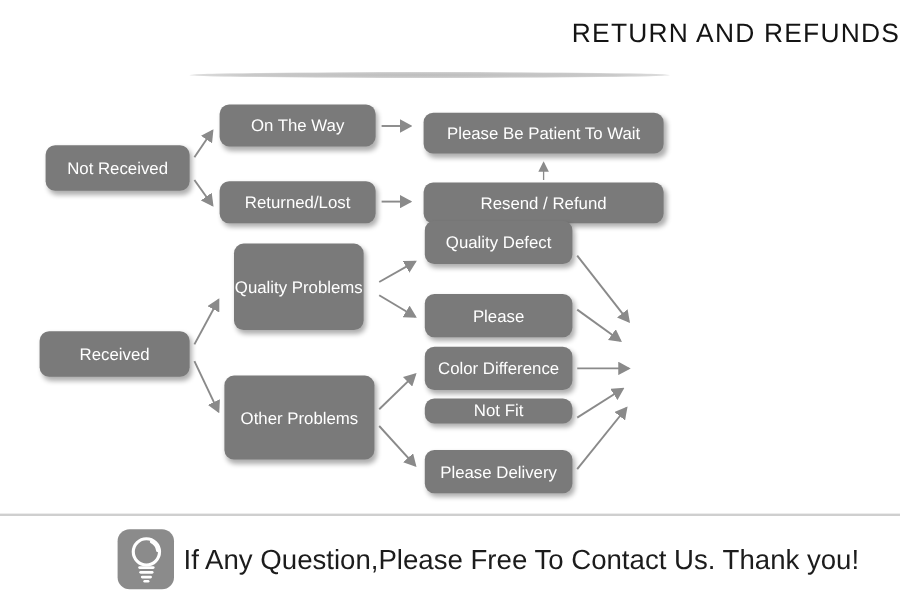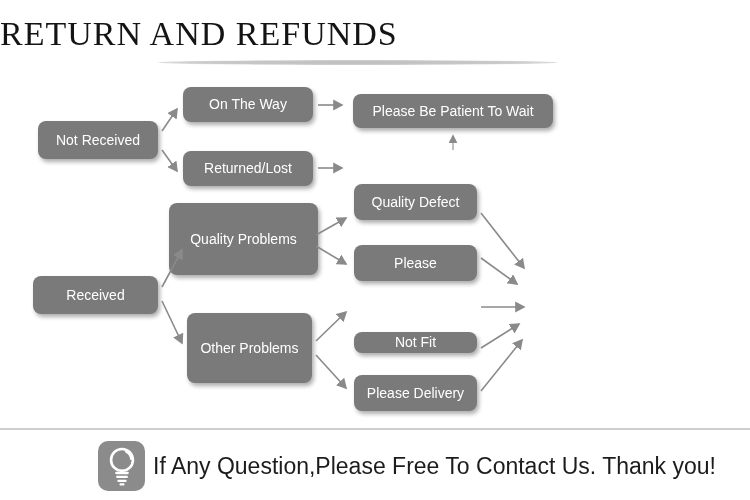--- a/index.html
+++ b/index.html
@@ -2,42 +2,41 @@
 <html style="--background: #ffffff; --box-fill: #7a7a7a; --box-text: #ffffff; --arrow: #8a8a8a; --divider: #cfcfcf; --icon-fill: #8b8b8b; --title-text: #141414; --footer-text: #1c1c1c;"><head>
 <meta charset="utf-8">
 <style>
   html,body{margin:0;padding:0;background:var(--background,#ffffff);}
   .canvas{
     position:relative;width:750px;height:500px;overflow:hidden;
     background:var(--background,#ffffff);
     font-family:"Liberation Sans",sans-serif;
   }
   .title{
-    position:absolute;left:0;right:0;top:15px;text-align:left;
-    font-size:34px;font-weight:400;letter-spacing:1px;
+    position:absolute;left:0;right:0;top:15px;text-align:right;
+    font-size:22px;font-weight:400;letter-spacing:1px;
     color:var(--title-text,#141414);
-    font-family:Liberation Serif, serif;
   }
   .title-underline{
     position:absolute;left:158px;top:60px;width:400px;height:5px;border-radius:50%;
     background:radial-gradient(ellipse at center,#bdbdbd 0%,#c9c9c9 55%,rgba(215,215,215,0.35) 85%,rgba(255,255,255,0) 100%);
   }
   .node{
     position:absolute;background:var(--box-fill,#7a7a7a);color:var(--box-text,#ffffff);
     border-radius:8px;display:flex;align-items:center;justify-content:center;
     font-size:14px;text-align:right;line-height:1.15;
     box-shadow:2px 3px 4px rgba(0,0,0,0.32);
   }
   #n-not-received{left:38px;top:121px;width:120px;height:38px}
   #n-on-the-way{left:183px;top:87px;width:130px;height:35px}
   #n-returned-lost{left:183px;top:151px;width:130px;height:35px}
   #n-please-wait{left:353px;top:94px;width:200px;height:34px}
   #n-resend-refund{left:353px;top:152px;width:200px;height:34px}
   #n-received{left:33px;top:276px;width:125px;height:38px}
-  #n-quality-problems{left:169px;top:203px;width:149px;height:72px}
+  #n-quality-problems{left:195px;top:203px;width:108px;height:72px}
   #n-other-problems{left:187px;top:313px;width:125px;height:70px}
   #n-quality-defect{left:354px;top:184px;width:123px;height:36px}
   #n-damage{left:354px;top:245px;width:123px;height:36px}
   #n-color-difference{left:354px;top:289px;width:123px;height:36px}
   #n-not-fit{left:354px;top:332px;width:123px;height:21px}
   #n-wrong-delivery{left:354px;top:375px;width:123px;height:36px}
   #n-rrd{left:532px;top:293px;width:201px;height:33px}
   .arrow-layer{position:absolute;left:0;top:0;width:750px;height:500px;pointer-events:none;}
   .arrow{stroke:var(--arrow,#8a8a8a);stroke-width:1.6;fill:none;}
   .arrow-thin{stroke:var(--arrow,#8a8a8a);stroke-width:1.1;fill:none;}
@@ -60,25 +59,27 @@
 
 <div class="canvas">
 
   <div class="title">RETURN AND REFUNDS</div>
   <div class="title-underline"></div>
 
   <div class="node" id="n-not-received">Not Received</div>
   <div class="node" id="n-on-the-way">On The Way</div>
   <div class="node" id="n-please-wait">Please Be Patient To Wait</div>
   <div class="node" id="n-returned-lost">Returned/Lost</div>
+  <div class="node" id="n-resend-refund">Resend / Refund</div>
   <div class="node" id="n-received">Received</div>
   <div class="node" id="n-quality-problems">Quality Problems</div>
   <div class="node" id="n-other-problems">Other Problems</div>
   <div class="node" id="n-quality-defect">Quality Defect</div>
   <div class="node" id="n-damage">Please</div>
+  <div class="node" id="n-color-difference">Color Difference</div>
   <div class="node" id="n-not-fit">Not Fit</div>
   <div class="node" id="n-wrong-delivery">Please Delivery</div>
 
   <svg class="arrow-layer" viewBox="0 0 750 500">
     <defs>
       <marker id="ah" markerWidth="6.5" markerHeight="7" refX="5.5" refY="3.5" orient="auto" markerUnits="strokeWidth">
         <path d="M0,0 L6.5,3.5 L0,7 Z" fill="#8a8a8a"></path>
       </marker>
       <marker id="ah-small" markerWidth="8" markerHeight="8" refX="6.5" refY="4" orient="auto" markerUnits="strokeWidth">
         <path d="M0,0 L8,4 L0,8 Z" fill="#8a8a8a"></path>

